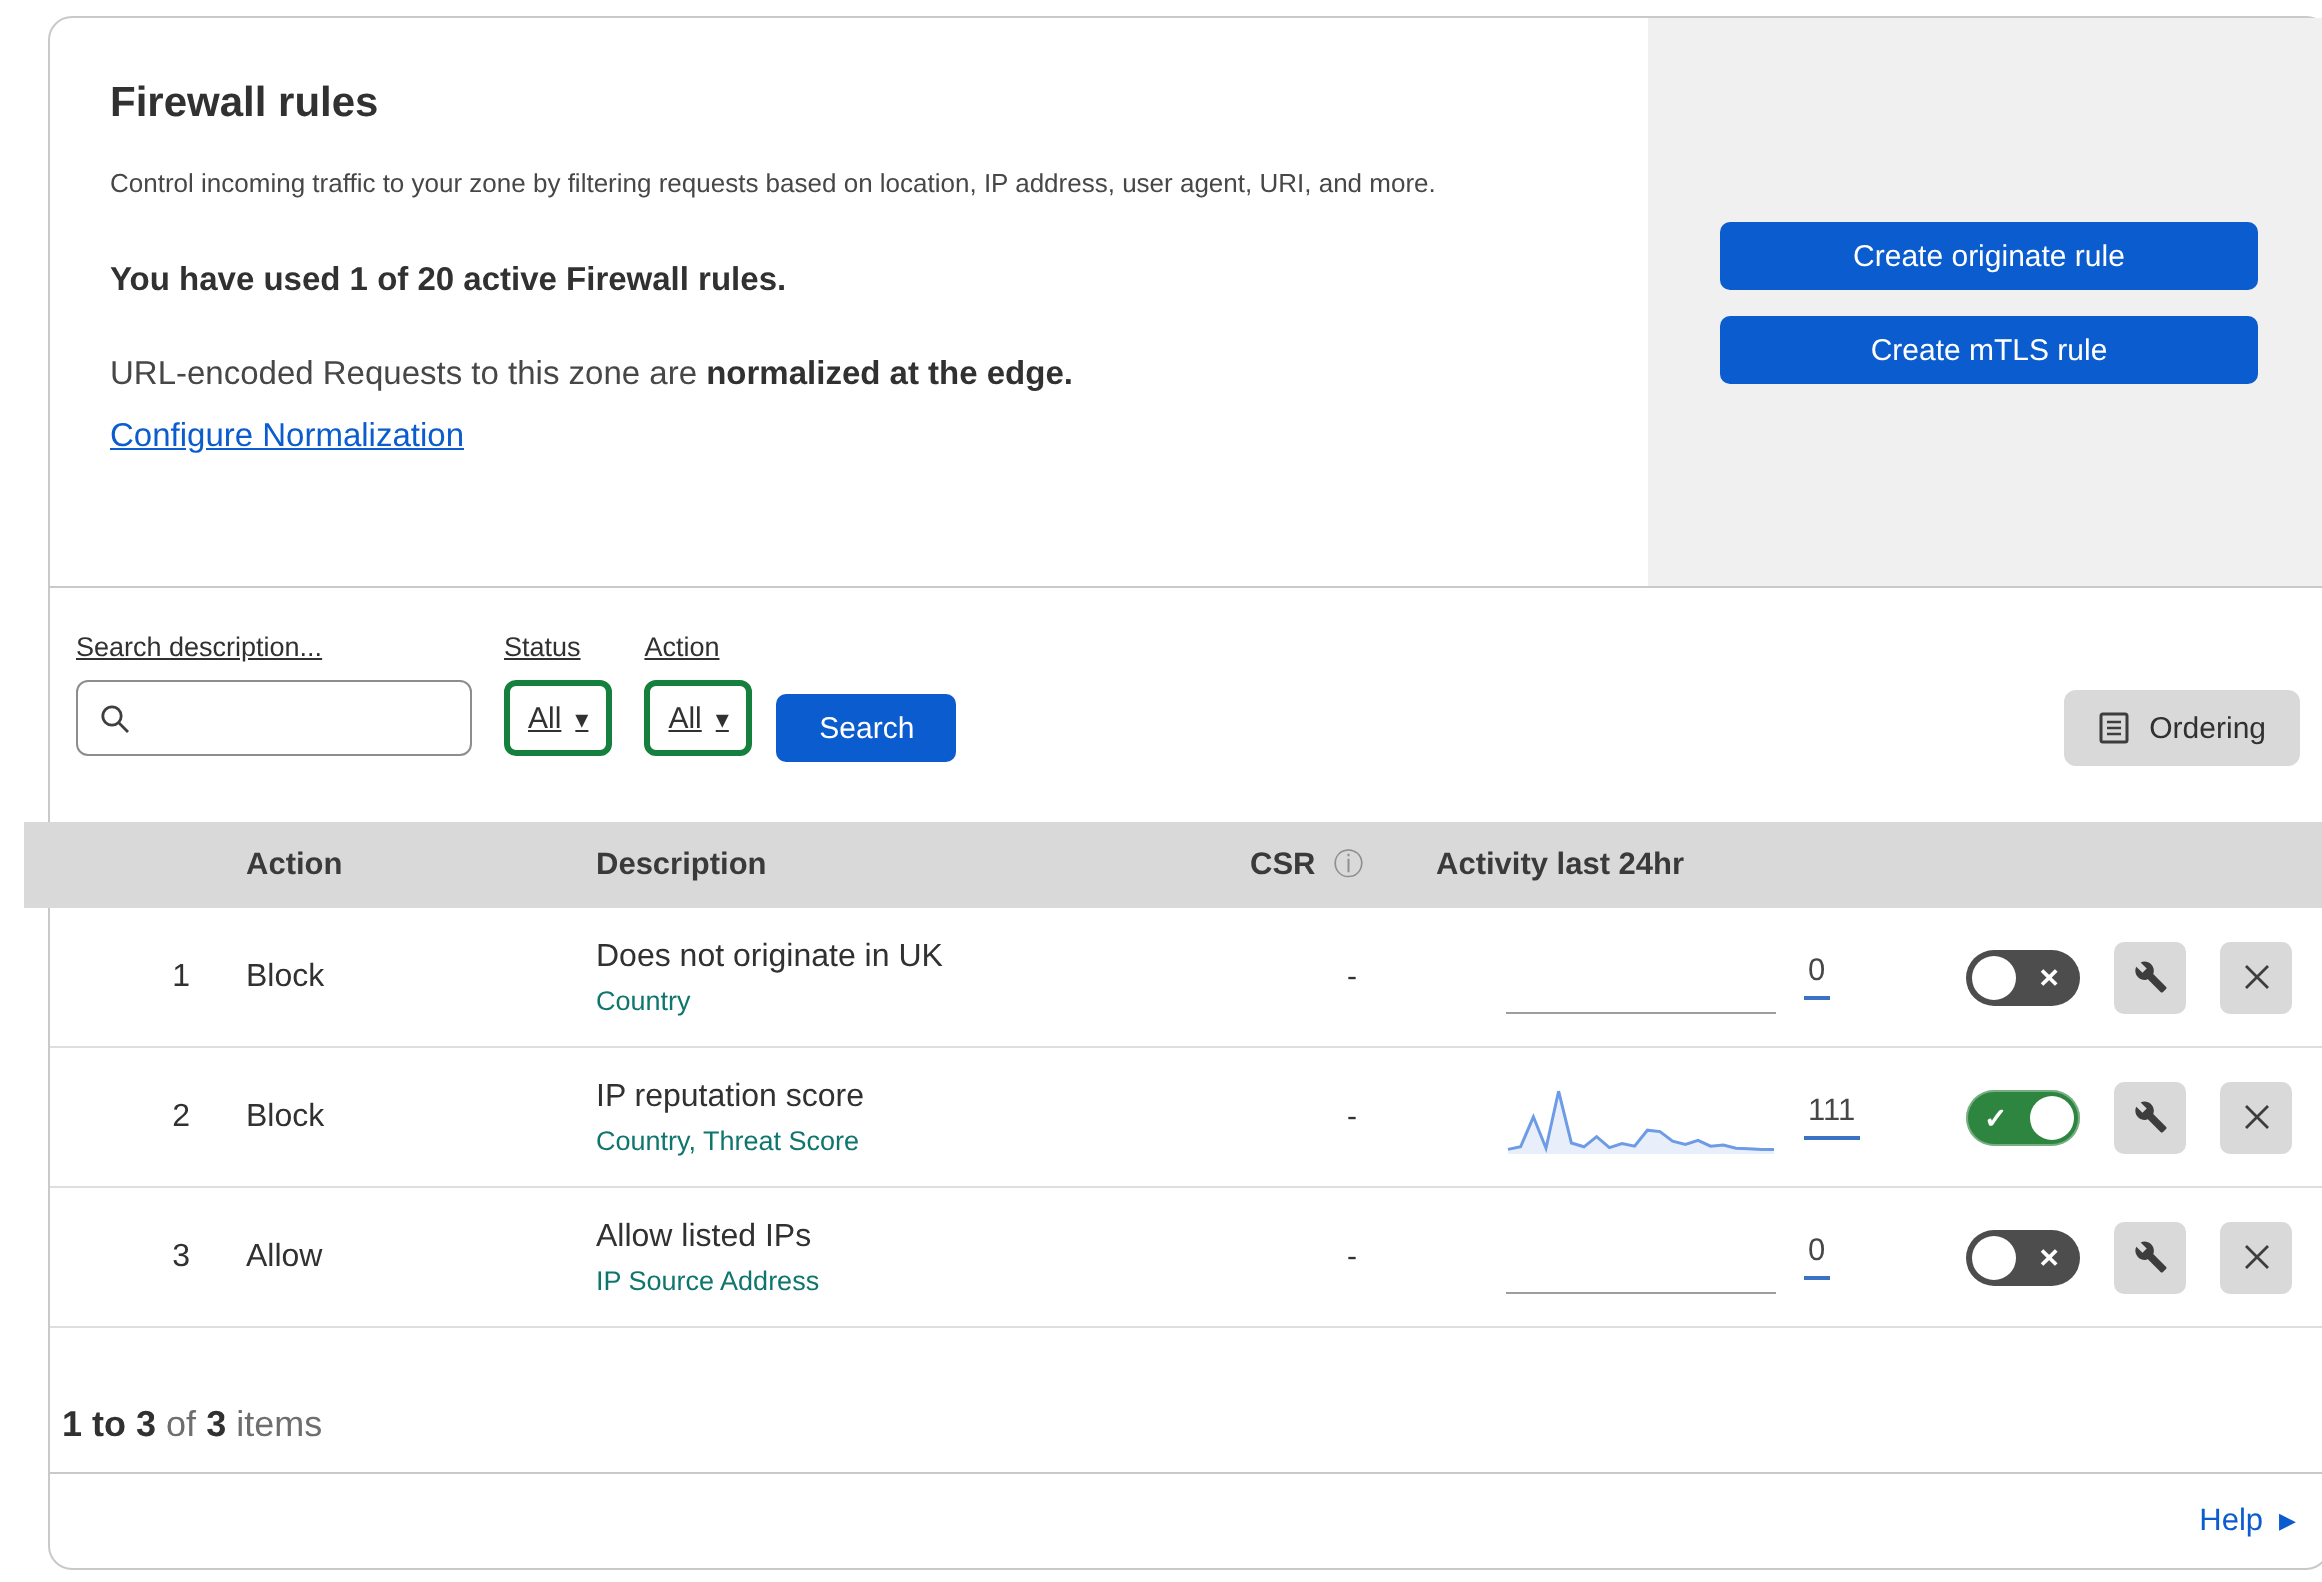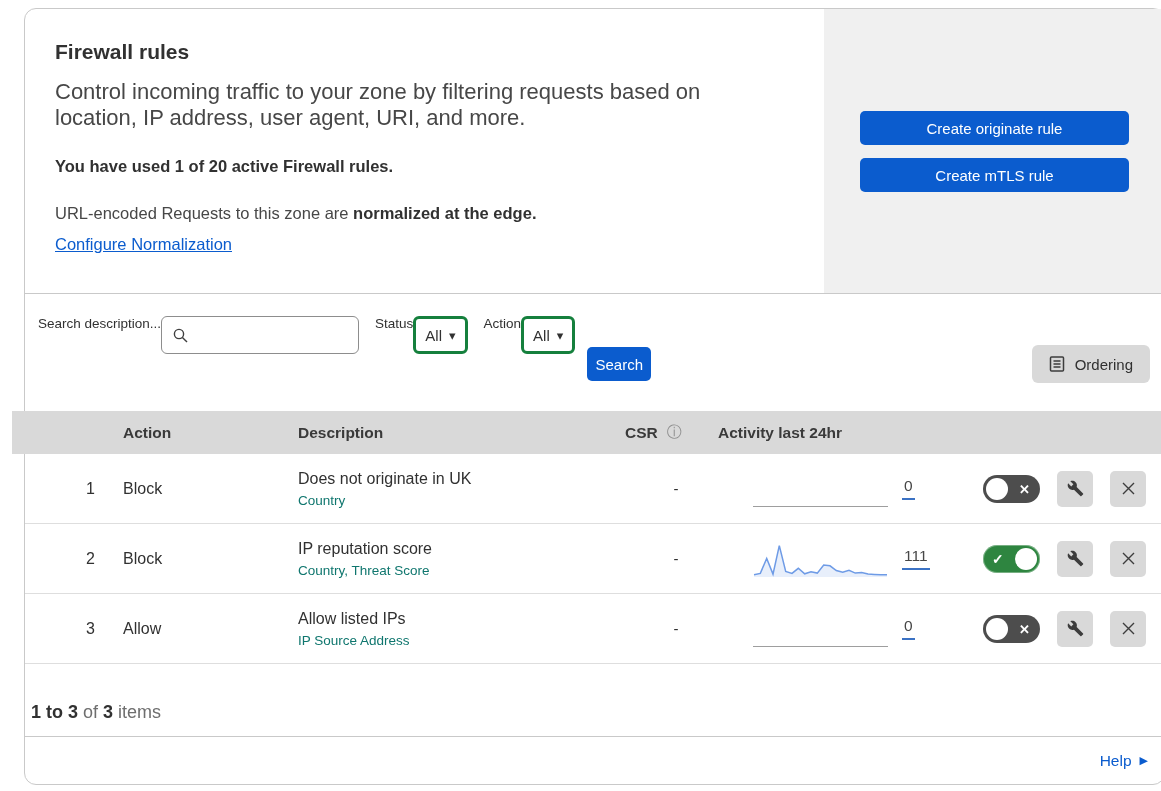--- a/index.html
+++ b/index.html
@@ -12,42 +12,42 @@
   }
   *{margin:0;padding:0;box-sizing:border-box;}
   html,body{width:1161px;height:791px;background:#fff;overflow:hidden;
     font-family:"Liberation Sans", sans-serif;color:#313131;}
   .card{position:absolute;left:24px;top:8px;width:1141px;height:777px;
     border:1px solid #c9c9c9;border-radius:12px;background:#fff;}
   
   .top{display:flex;height:285px;border-bottom:1px solid #c9c9c9;}
   .intro{flex:1;padding:31px 40px 0 30px;}
   .page-title{font-size:21px;font-weight:600;color:#313131;}
-  .desc{margin-top:15px;font-size:22px;line-height:26px;color:#474747;max-width:710px;}
+  .desc{margin-top:15px;font-size:13px;line-height:26px;color:#474747;max-width:710px;}
   .usage{margin-top:26px;font-size:16.5px;font-weight:bold;color:#313131;}
   .norm{margin-top:28px;font-size:16.5px;color:#474747;}
   .norm b{color:#313131;}
   .cfg-link{display:inline-block;margin-top:12px;font-size:16.5px;color:var(--primary);
     text-decoration:underline;cursor:pointer;}
   .actions-panel{width:340px;background:var(--panel-gray);padding:102px 35px 0 36px;
     display:flex;flex-direction:column;gap:13px;}
   .btn-primary{display:block;width:100%;height:34px;background:var(--primary);color:#fff;
     border:none;border-radius:5px;font-size:15px;font-family:inherit;cursor:pointer;}
   
   .filters{height:117px;padding:22px 14px 0 13px;display:flex;align-items:flex-start;}
-  .fgroup{display:flex;flex-direction:row;margin-right:16px;}
+  .fgroup{display:flex;flex-direction:column;margin-right:16px;text-decoration:underline;}
   .flabel{font-size:13.5px;color:#313131;margin-bottom:9px;}
   .search-box{width:198px;height:38px;border:1px solid #8d8d8d;border-radius:6px;
     display:flex;align-items:center;padding:0 10px;background:#fff;}
   .search-box input{border:none;outline:none;flex:1;min-width:0;font-size:14px;
     font-family:inherit;background:transparent;margin-left:8px;}
   .select{height:38px;border:3px solid #15803d;border-radius:6px;background:#fff;
     display:flex;align-items:center;padding:0 9px;gap:7px;font-size:15px;cursor:pointer;}
   .caret{font-size:13px;color:#313131;}
-  .btn-search{width:64px;height:34px;margin-top:31px;margin-left:-4px;background:var(--primary);
+  .btn-search{width:90px;height:34px;margin-top:31px;margin-left:-4px;background:var(--primary);
     color:#fff;border:none;border-radius:5px;font-size:15px;font-family:inherit;cursor:pointer;}
   .btn-ordering{margin-left:auto;margin-top:29px;height:38px;padding:0 17px;background:var(--band-gray);
     border:none;border-radius:6px;display:flex;align-items:center;gap:10px;font-size:15px;
     color:#313131;font-family:inherit;cursor:pointer;}
   
   .grid-cols{display:grid;grid-template-columns:98px 175px 327px 88px 265px 1fr;align-items:center;}
   .band{position:relative;left:-13px;width:1161px;height:43px;background:var(--band-gray);
     padding-left:13px;font-size:15.5px;font-weight:600;color:#3a3a3a;}
   .band .h-csr{display:flex;align-items:center;gap:9px;}
   .info{font-size:15px;color:#8f8f8f;font-weight:normal;cursor:pointer;}

